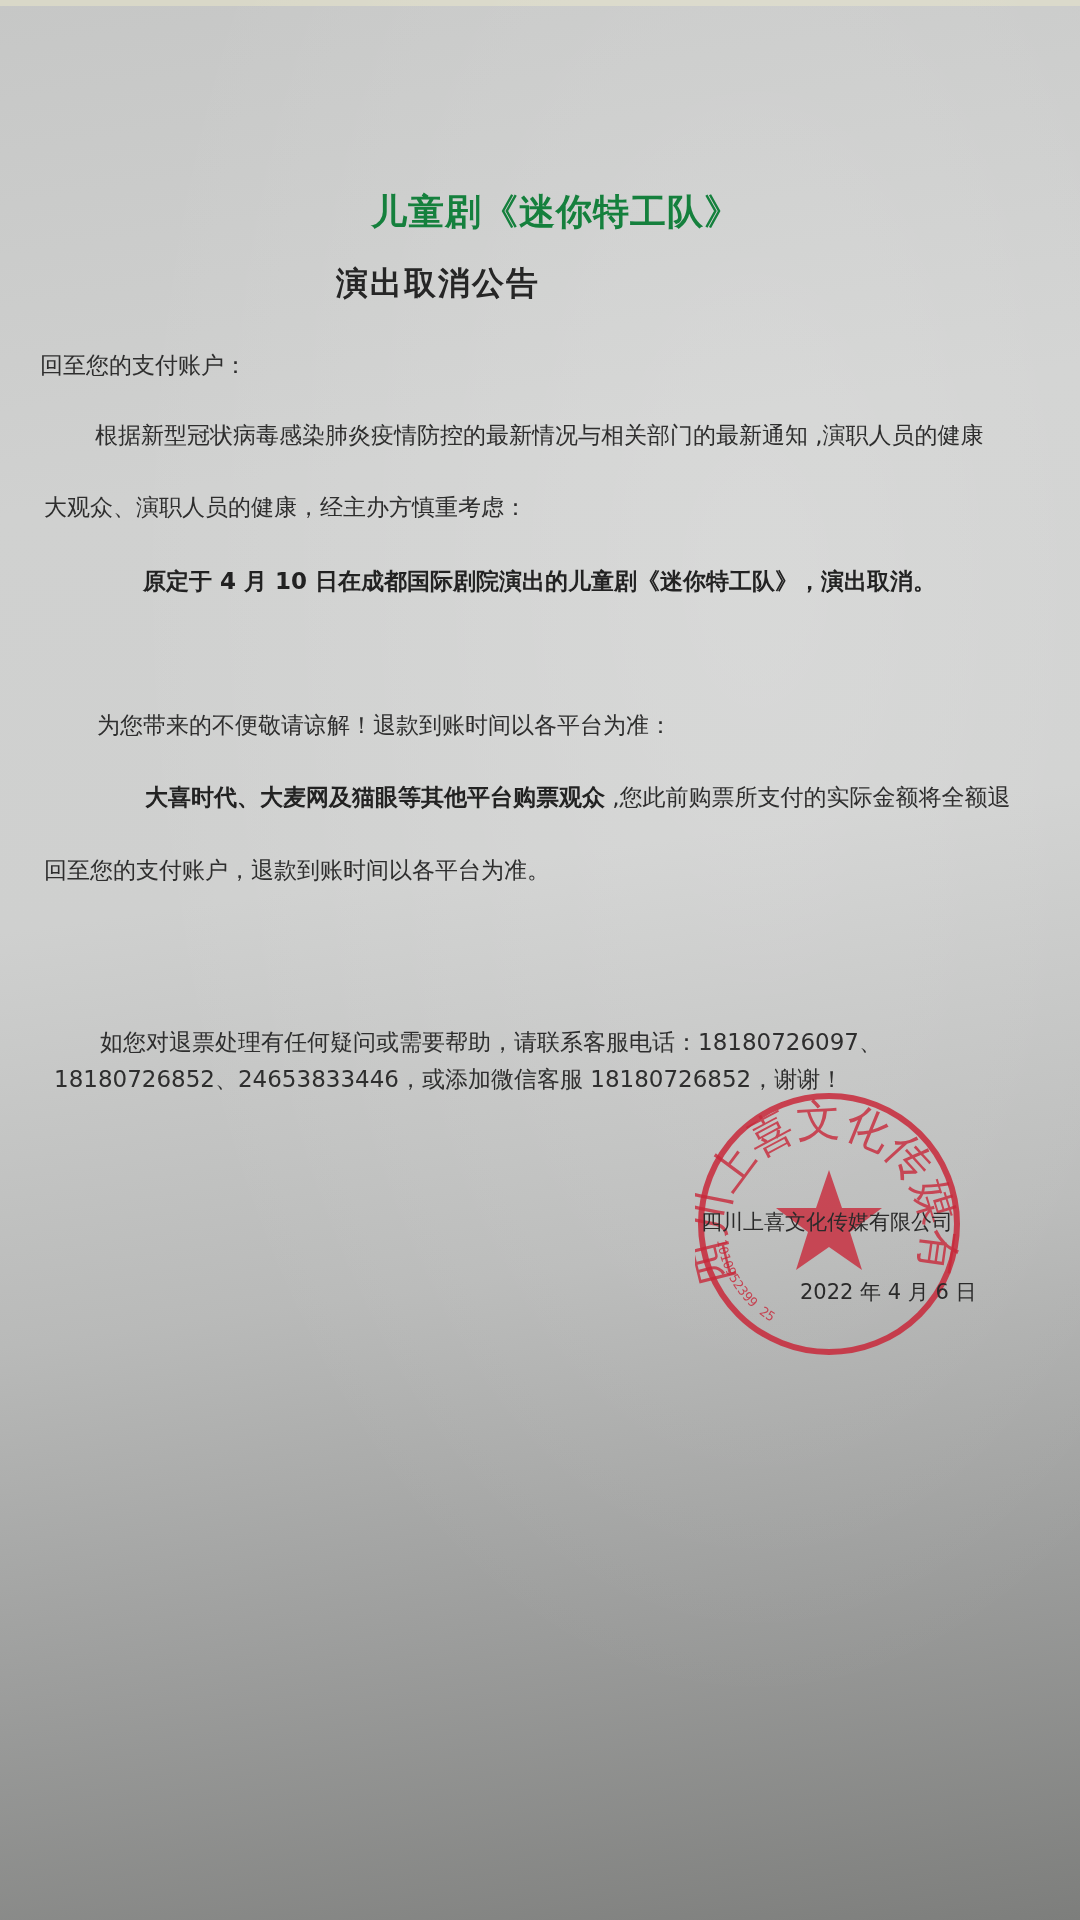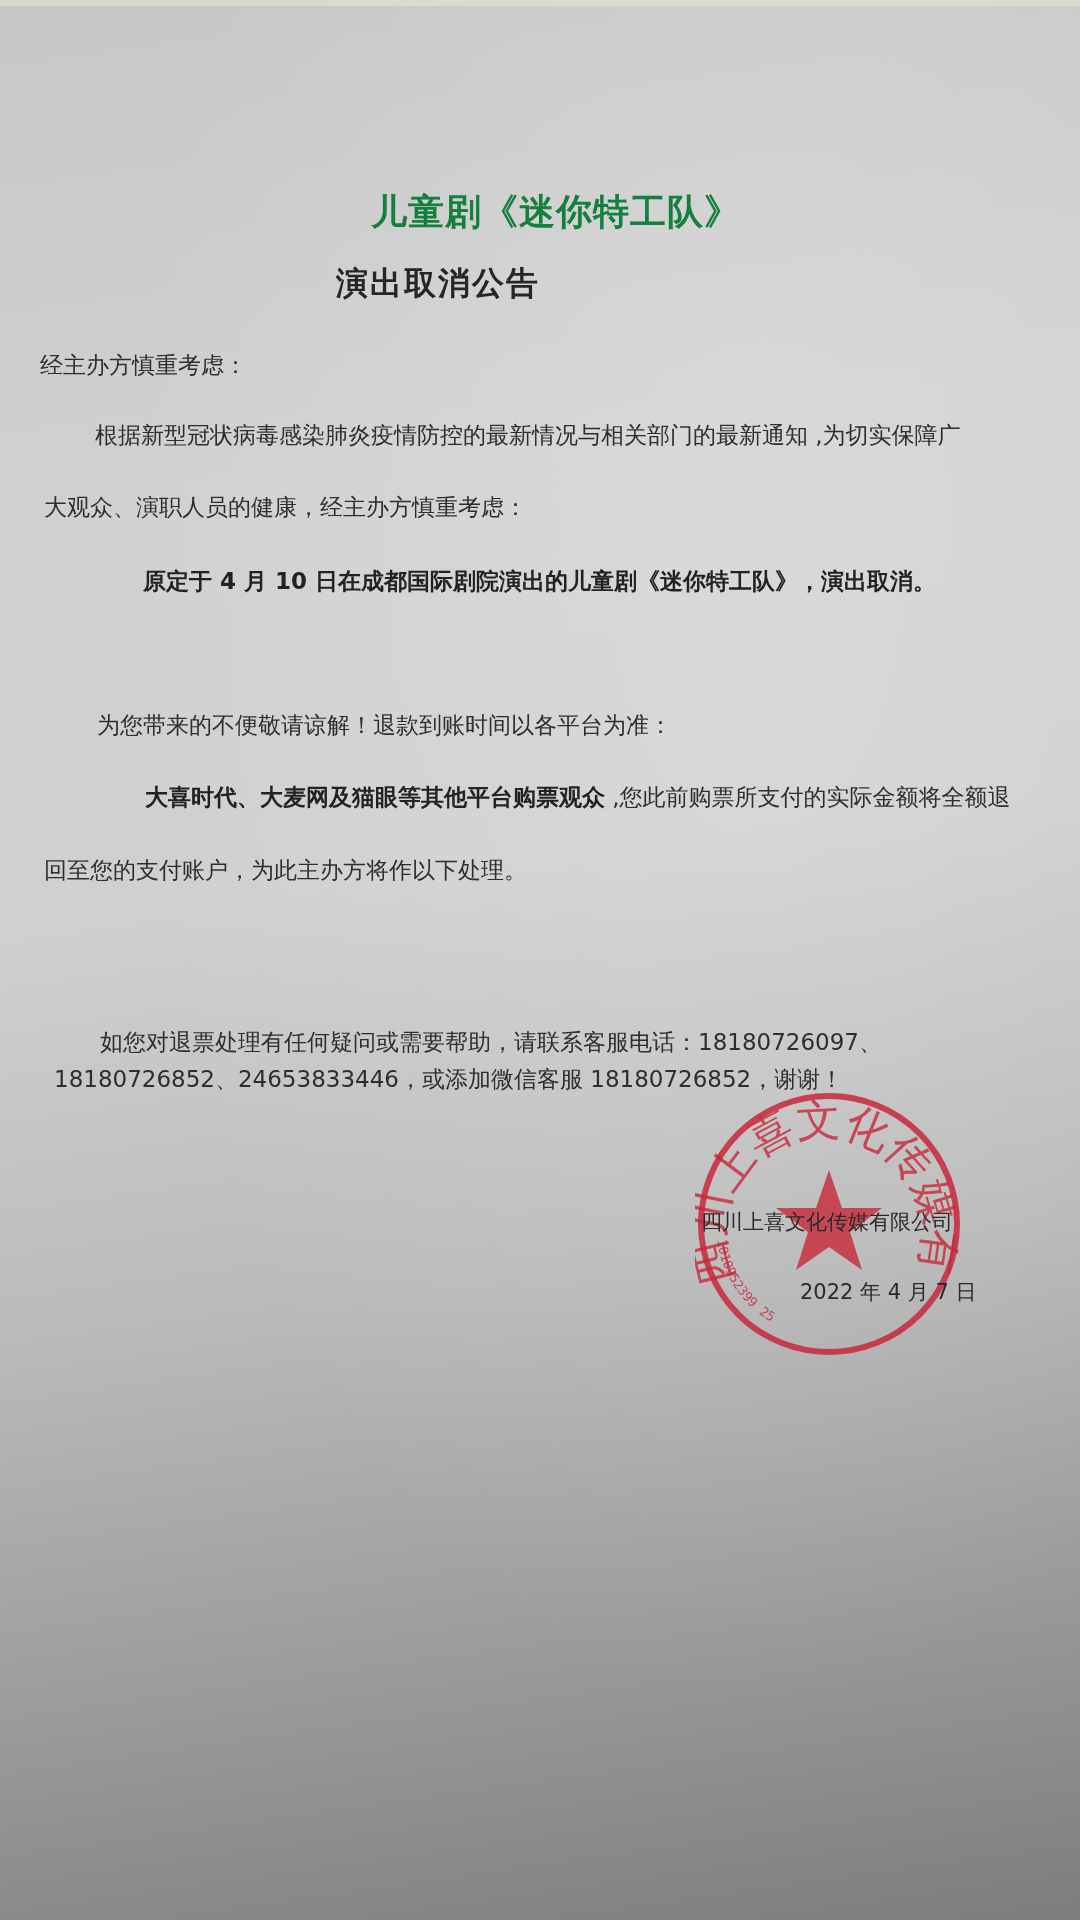--- a/index.html
+++ b/index.html
@@ -24,44 +24,44 @@
   </style>
 </head>
 <body>
 
 <div class="top-edge"></div>
 <div class="sheen"></div>
 
 <div class="title1">儿童剧《迷你特工队》</div>
 <div class="title2">演出取消公告</div>
 
-<div class="line" style="left:40px; top:350px;">经主办方慎重考虑：</div>
+<div class="line" style="left:40px; top:350px;">回至您的支付账户：</div>
 
-<div class="line" style="left:95px; top:420px;">根据新型冠状病毒感染肺炎疫情防控的最新情况与相关部门的最新通知 ,为切实保障广</div>
+<div class="line" style="left:95px; top:420px;">根据新型冠状病毒感染肺炎疫情防控的最新情况与相关部门的最新通知 ,演职人员的健康</div>
 <div class="line" style="left:44px; top:492px;">大观众、演职人员的健康，经主办方慎重考虑：</div>
 
 <div class="line bold" style="left:95px; top:566px;">原定于 4 月 10 日在成都国际剧院演出的儿童剧《迷你特工队》，演出取消。</div>
 
 <div class="line" style="left:97px; top:710px;">为您带来的不便敬请谅解！退款到账时间以各平台为准：</div>
 
 <div class="line" style="left:97px; top:782px;"><span class="bold">大喜时代、大麦网及猫眼等其他平台购票观众</span><span> ,您此前购票所支付的实际金额将全额退</span></div>
-<div class="line" style="left:44px; top:855px;">回至您的支付账户，为此主办方将作以下处理。</div>
+<div class="line" style="left:44px; top:855px;">回至您的支付账户，退款到账时间以各平台为准。</div>
 
 <div class="line" style="left:100px; top:1027px;">如您对退票处理有任何疑问或需要帮助，请联系客服电话：18180726097、</div>
 <div class="line" style="left:54px; top:1064px;">18180726852、24653833446，或添加微信客服 18180726852，谢谢！</div>
 
 <svg class="stamp" viewBox="0 0 268 268">
   <defs>
     <path id="ringpath" d="M 40 190 A 100 100 0 1 1 225 175"></path>
     <path id="serialpath" d="M 22 150 A 112 112 0 0 0 150 246"></path>
   </defs>
   <circle cx="134" cy="134" r="128" fill="none" stroke="#c8283a" stroke-width="6" opacity="0.85"></circle>
   <text font-size="44" fill="#c8283a" opacity="0.8" font-family="DejaVu Sans, sans-serif">
     <textPath href="#ringpath">四川上喜文化传媒有限公司</textPath>
   </text>
   <text font-size="13" fill="#c8283a" opacity="0.8" font-family="DejaVu Sans Mono, monospace">
     <textPath href="#serialpath">1010952399 25</textPath>
   </text>
   <polygon points="134,80 147,118 187,118 155,142 167,180 134,157 101,180 113,142 81,118 121,118" fill="#c8283a" opacity="0.8"></polygon>
 </svg>
 
 <div class="sig" style="left:701px; top:1208px;">四川上喜文化传媒有限公司</div>
-<div class="sig" style="left:800px; top:1278px;">2022 年 4 月 7 日</div>
+<div class="sig" style="left:800px; top:1278px;">2022 年 4 月 6 日</div>
 
 </body></html>

